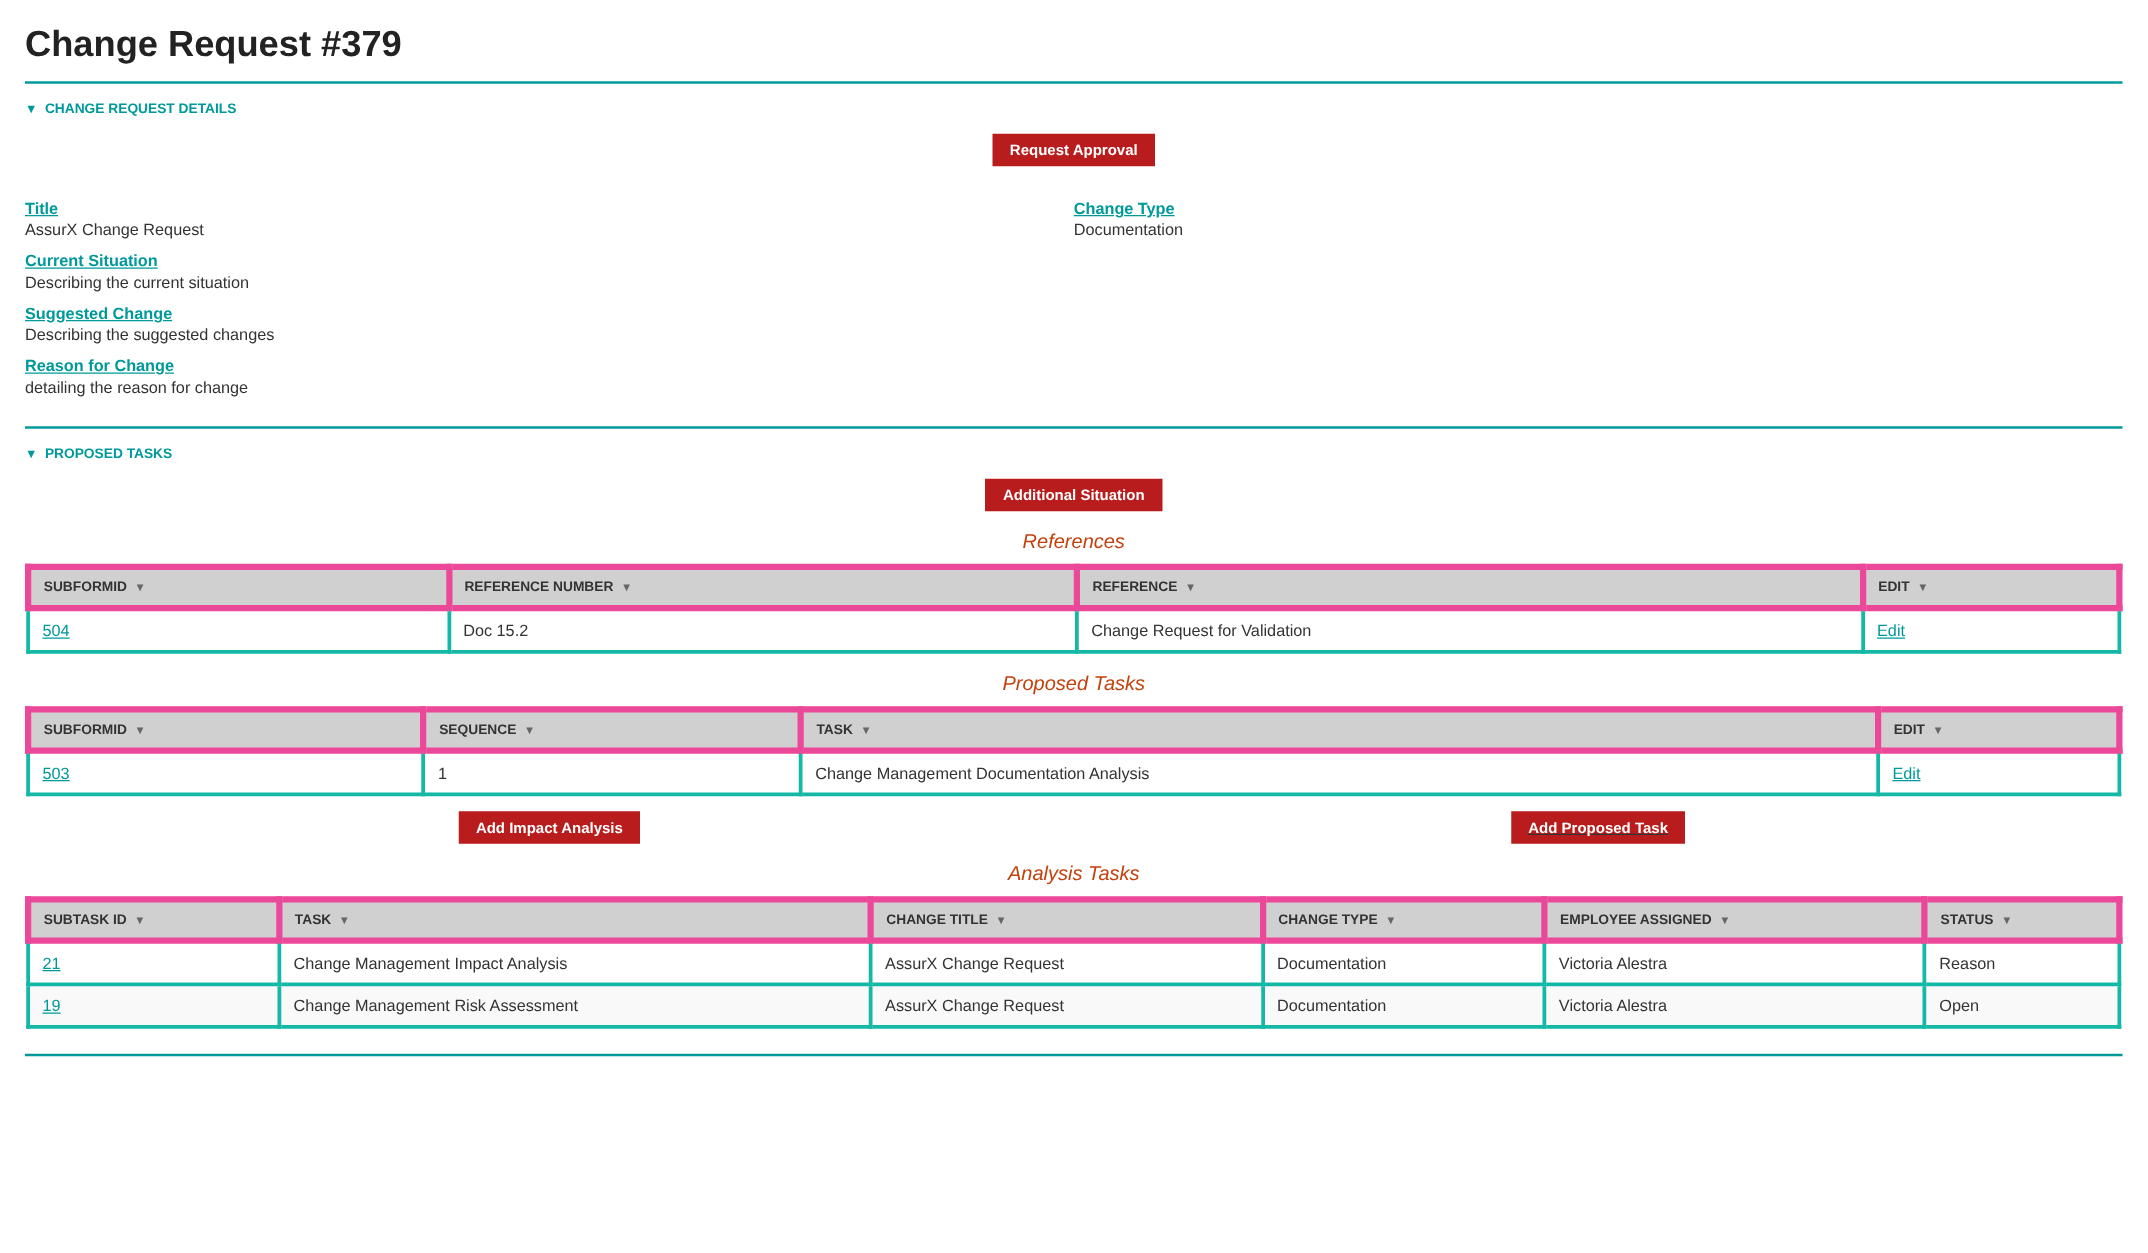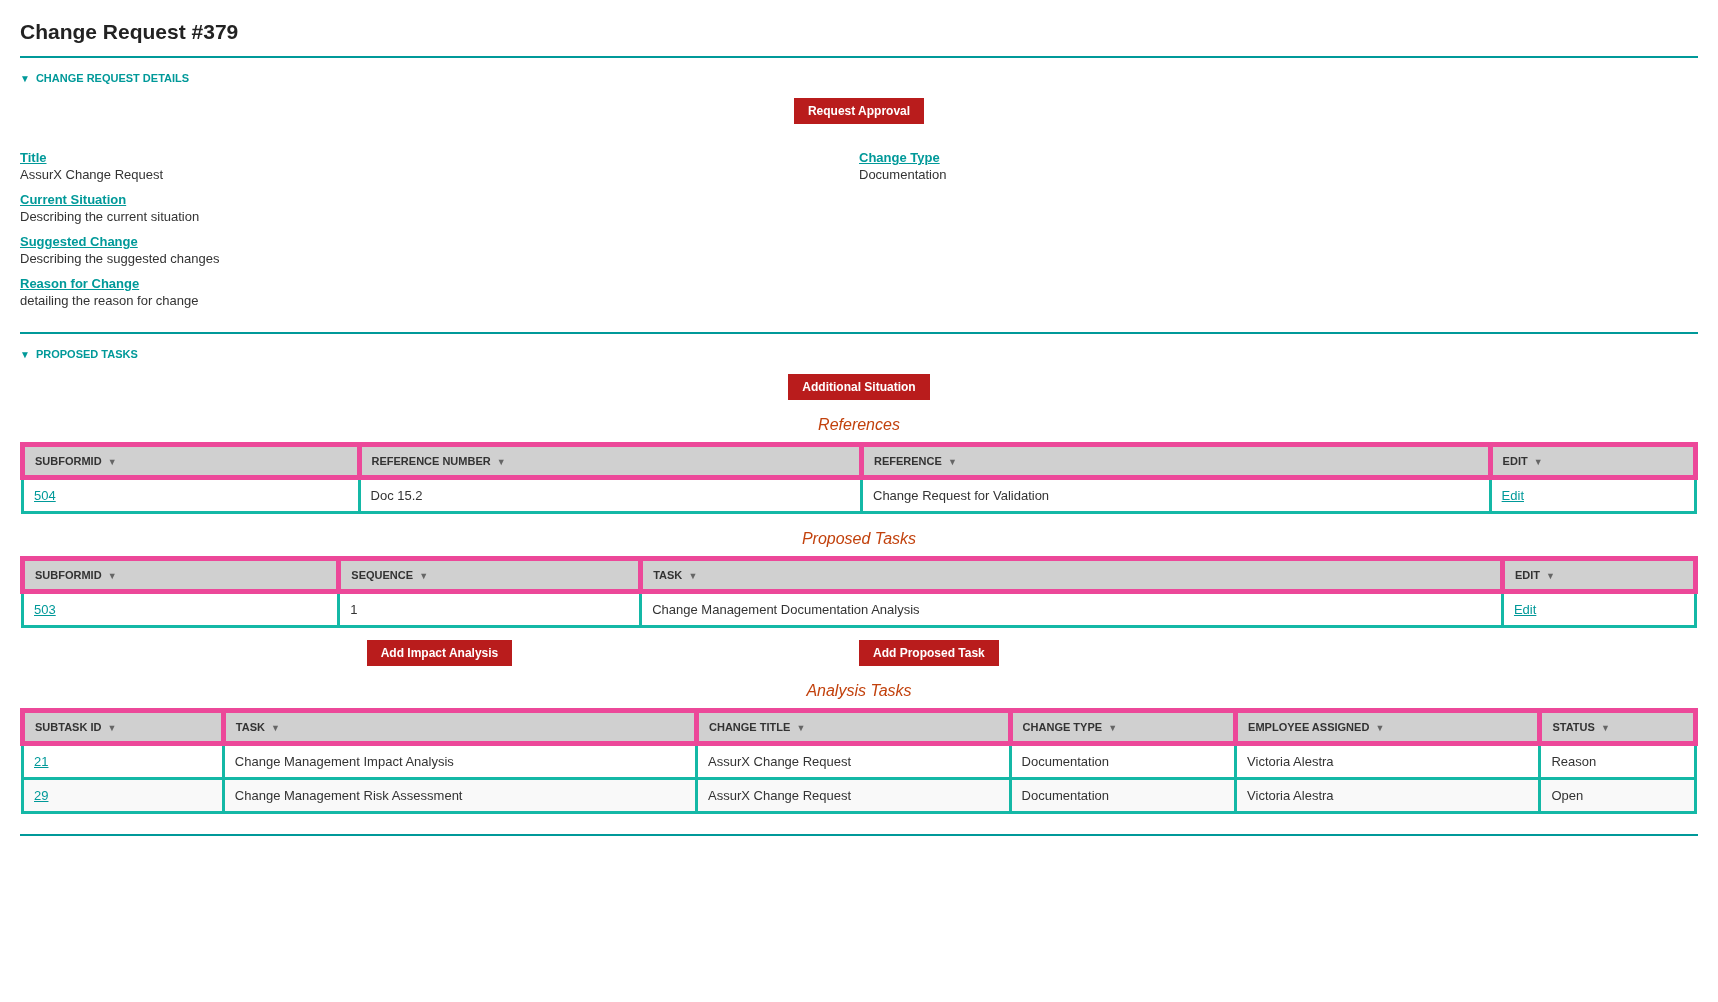--- a/index.html
+++ b/index.html
@@ -1,18 +1,18 @@
 <!DOCTYPE html>
 <html><head>
   <meta charset="utf-8">
   <style>
     * { box-sizing: border-box; margin: 0; padding: 0; }
     body { font-family: Arial, sans-serif; font-size: 13px; color: #333; background: #fff; padding: 20px; }
 
-    h1 { font-size: 21px; font-weight: bold; color: #222; margin-bottom: 12px; }
+    h1 { font-size: 29px; font-weight: bold; color: #222; margin-bottom: 12px; }
 
     .section-divider { border: none; border-top: 2px solid #009999; margin-bottom: 14px; }
 
     .section-header {
       display: flex; align-items: center; gap: 6px;
       font-size: 11px; font-weight: bold; color: #009999;
       text-transform: uppercase; margin-bottom: 14px; cursor: pointer;
     }
     .section-header .arrow { font-size: 10px; color: #009999; }
 
@@ -146,21 +146,21 @@
       <td>Change Management Documentation Analysis</td>
       <td class="link-cell">Edit</td>
     </tr>
       </tbody>
   </table>
 
   <div class="buttons-row-spaced">
     <div style="flex:1; display:flex; justify-content:center;">
       <button class="teal-btn">Add Impact Analysis</button>
     </div>
-    <div style="flex:1; display:flex; justify-content:flex-start;">
+    <div style="flex:1; display:flex; justify-content:center;text-decoration:underline;">
       <button class="teal-btn">Add Proposed Task</button>
     </div>
   </div>
 
   <div class="table-title">Analysis Tasks</div>
   <table>
     <thead>
       <tr>
         <th>SUBTASK ID <span class="sort-arrow">▼</span></th>
         <th>TASK <span class="sort-arrow">▼</span></th>
@@ -173,21 +173,21 @@
     <tbody id="analysis-tasks-tbody">
     <tr>
       <td class="link-cell">21</td>
       <td>Change Management Impact Analysis</td>
       <td>AssurX Change Request</td>
       <td>Documentation</td>
       <td>Victoria Alestra</td>
       <td>Reason</td>
     </tr>
         <tr>
-      <td class="link-cell">29</td>
+      <td class="link-cell">19</td>
       <td>Change Management Risk Assessment</td>
       <td>AssurX Change Request</td>
       <td>Documentation</td>
       <td>Victoria Alestra</td>
       <td>Open</td>
     </tr>
       </tbody>
   </table>
 
 </div>

